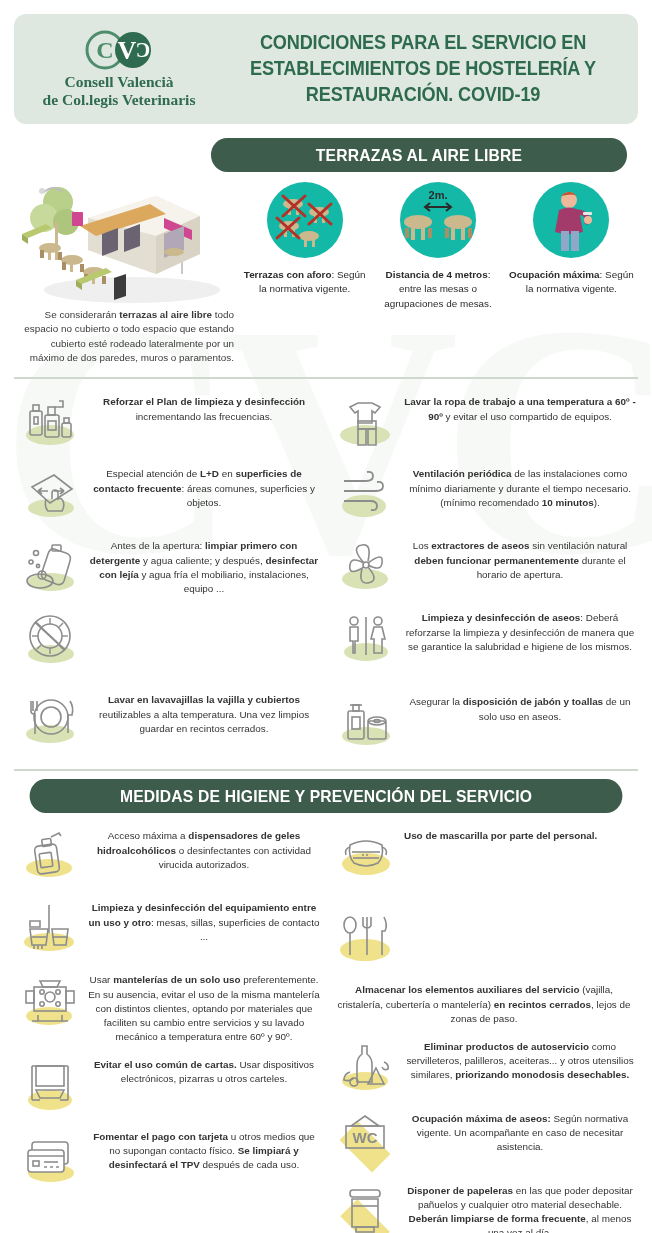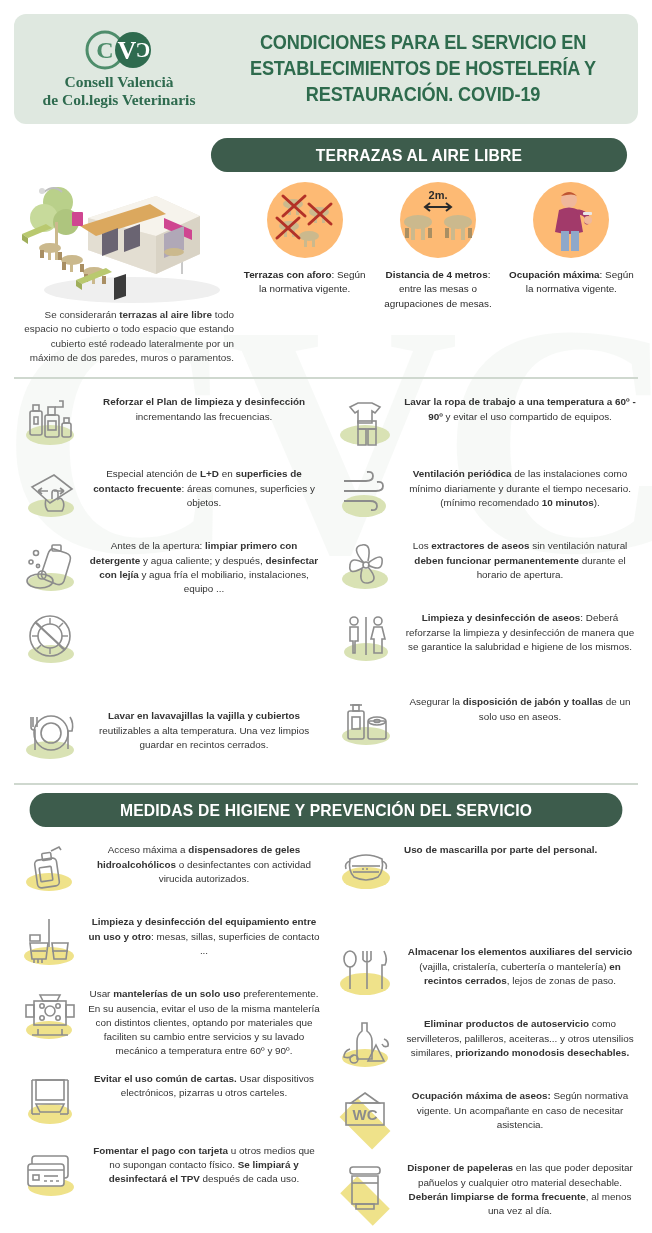--- a/index.html
+++ b/index.html
@@ -104,21 +104,21 @@
     font-size: 9.9px;
     line-height: 1.45;
     padding: 0 4px;
     color: #3a3a3a;
   }
   .terr-cols { flex: 1; display: flex; }
   .terr-col { flex: 1; text-align: center; padding: 0 4px; }
   .circle-icon {
     width: 76px; height: 76px;
     border-radius: 50%;
-    background: #fdba74;
+    background: #14b8a6;
     margin: 4px auto 10px auto;
     position: relative;
   }
   .terr-col .cap { font-size: 9.9px; line-height: 1.45; }
   b { font-weight: 700; }
 
   .divider {
     height: 2px;
     background: #cfd8cf;
     margin: 12px 14px 0 14px;
@@ -402,21 +402,21 @@
                 <line x1="25" y1="18" x2="21" y2="14"></line>
                   <line x1="43" y1="36" x2="47" y2="40"></line>
                 <line x1="43" y1="18" x2="47" y2="14"></line>
                   <line x1="25" y1="36" x2="21" y2="40"></line>
               </g>
               <line x1="19" y1="13" x2="49" y2="41" stroke-width="2.2"></line>
             </svg>
           </div>
         </div>
 
-        <div class="item" style="margin-top:38px;">
+        <div class="item" style="margin-top:22px;">
           <div class="item-icon">
             <div class="blob green" style="left:10px;top:34px;width:48px;height:18px;border-radius:50%;"></div>
             <svg class="gl" width="72" height="60" viewBox="0 0 72 60" fill="none" stroke="#8c8c8c" stroke-width="1.6">
               <circle cx="35" cy="26" r="17"></circle>
                 <circle cx="35" cy="26" r="10"></circle>
               <path d="M15 10 v10 q0 3 3 3 h1 v20 M17 10 v10 M21 10 v10"></path>
               <path d="M54 10 q4 6 2 14 h-4 v18"></path>
             </svg>
           </div>
           <div class="item-text">
@@ -622,21 +622,21 @@
               <line x1="20" y1="25" x2="48" y2="25"></line>
               <line x1="21" y1="31" x2="47" y2="31"></line>
               <line x1="30" y1="28" x2="38" y2="28" stroke-dasharray="2 2"></line>
             </svg>
           </div>
           <div class="item-text">
             <b>Uso de mascarilla por parte del personal.</b>
           </div>
         </div>
 
-        <div class="item" style="margin-top:42px;">
+        <div class="item" style="margin-top:22px;flex-direction:column;">
           <div class="item-icon">
             <div class="blob yellow" style="left:8px;top:30px;width:50px;height:22px;border-radius:50%;"></div>
             <svg class="gl" width="72" height="60" viewBox="0 0 72 60" fill="none" stroke="#8c8c8c" stroke-width="1.6">
               <ellipse cx="18" cy="16" rx="6" ry="8"></ellipse>
                 <path d="M18 24 v22"></path>
               <path d="M31 8 v9 m4 -9 v9 m4 -9 v9 M31 17 q4 4 8 0 M35 17 v29"></path>
               <path d="M52 8 q4 8 1 14 h-3 v24"></path>
             </svg>
           </div>
           <div class="item-text">

